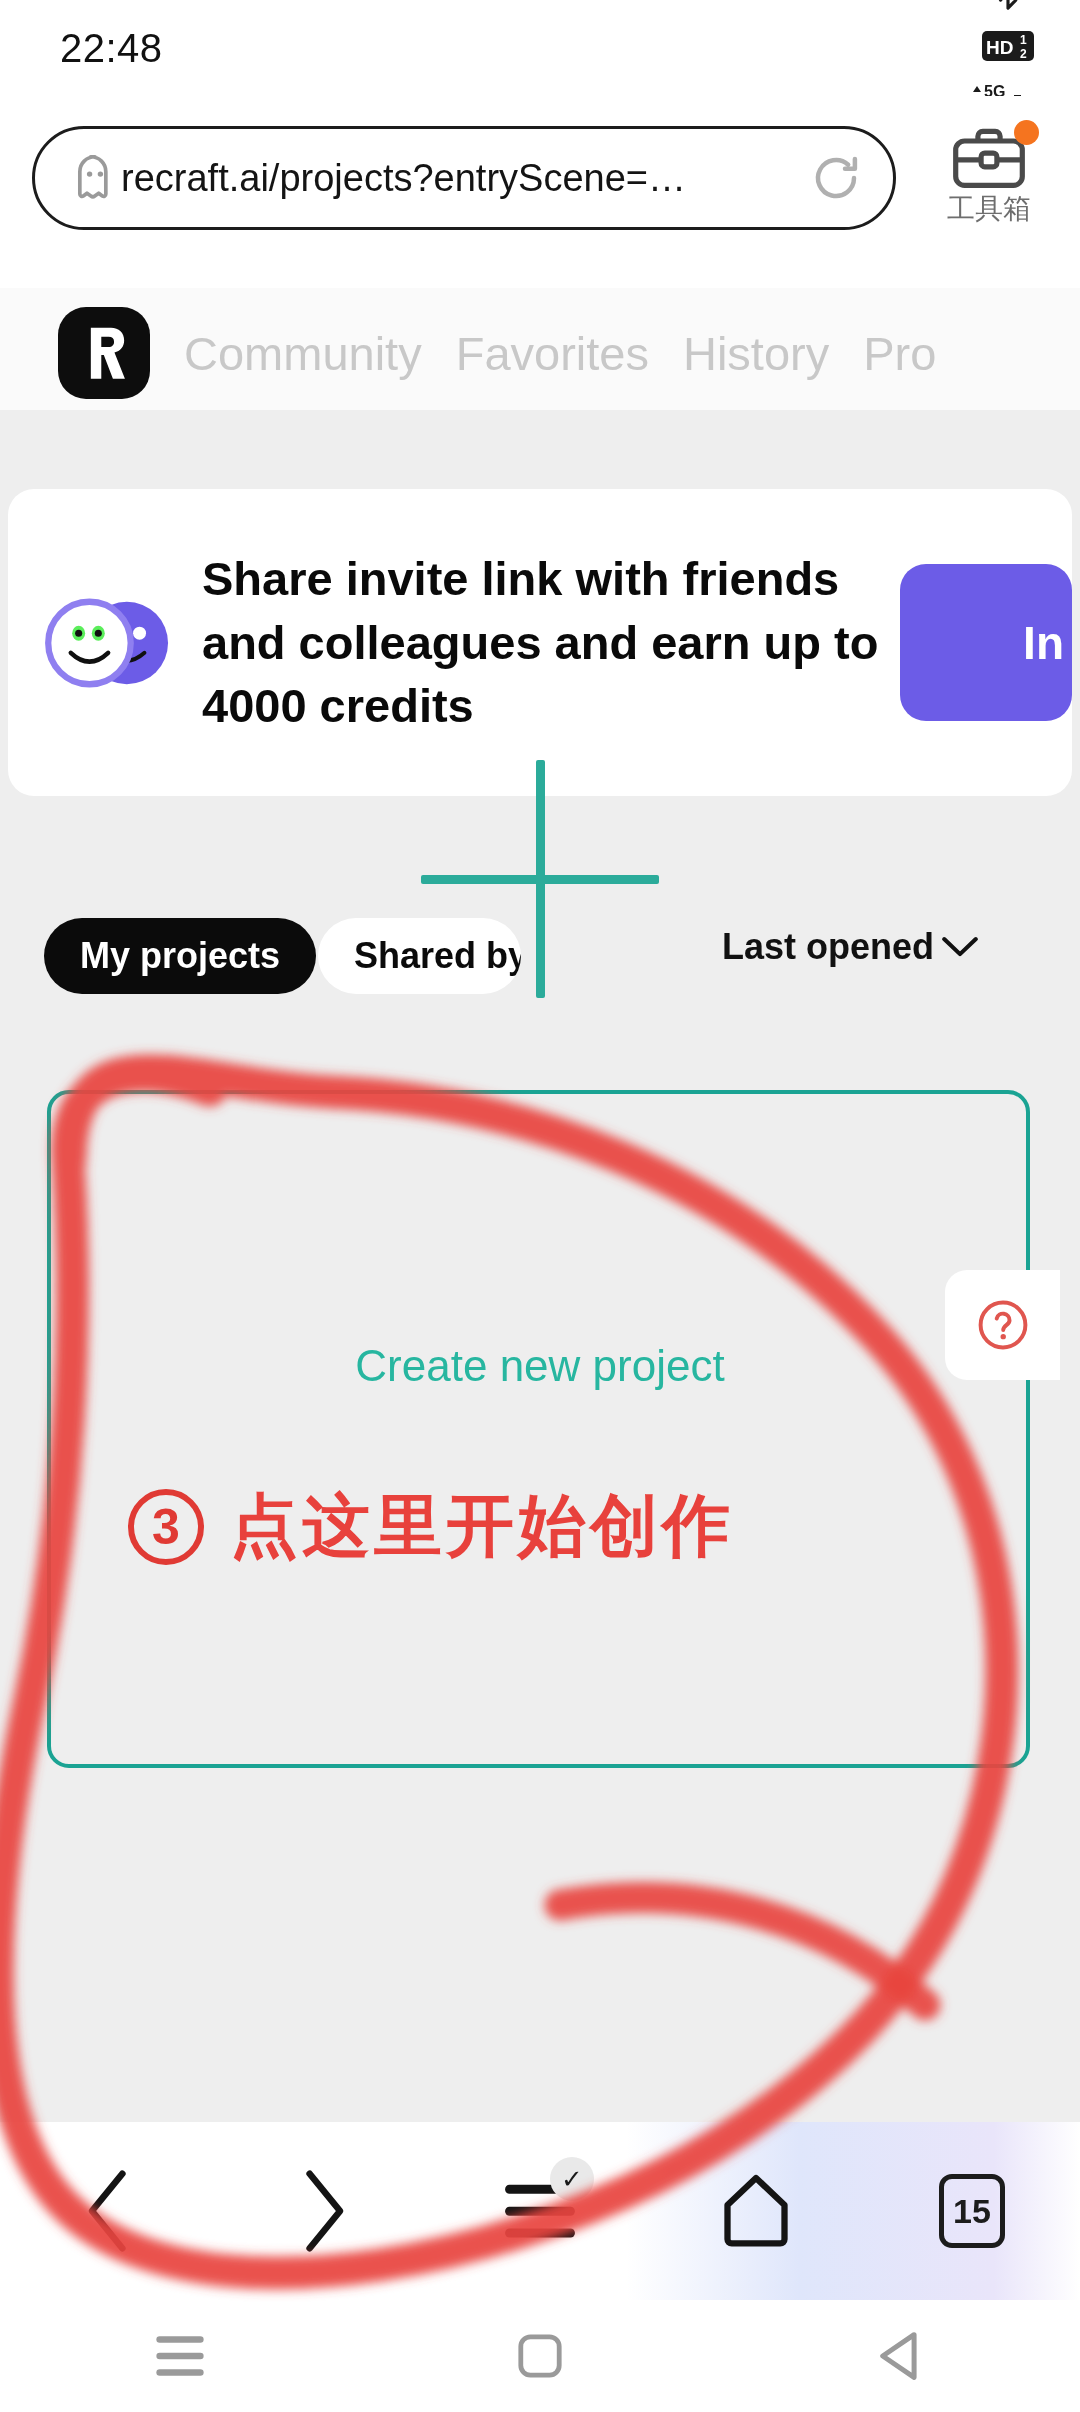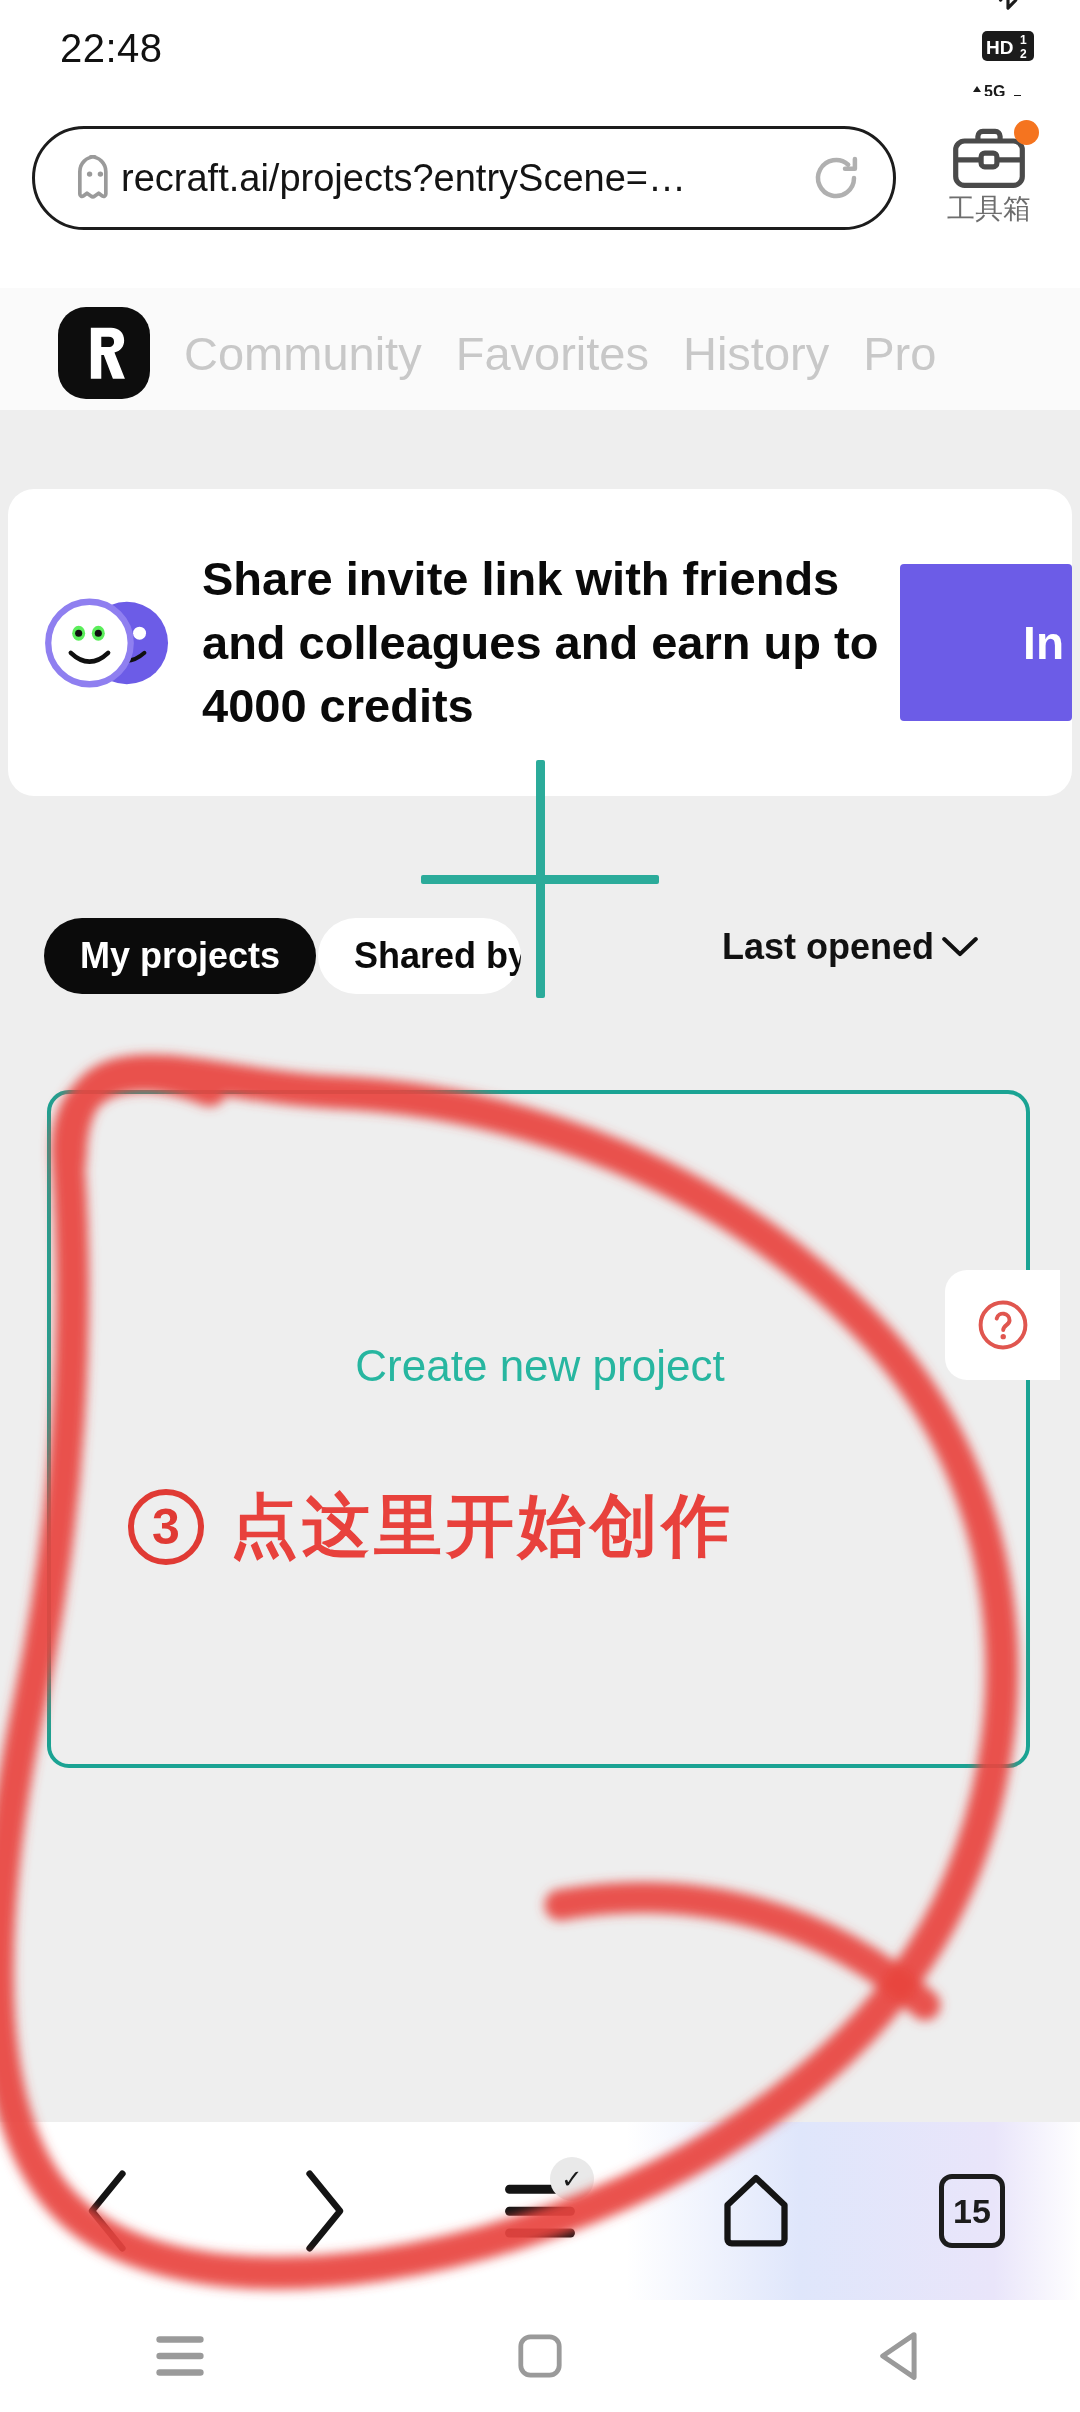--- a/index.html
+++ b/index.html
@@ -85,21 +85,21 @@
     background: #ffffff; border-radius: 26px;
     display: flex; align-items: center;
   }
   .banner-avatars { flex: 0 0 auto; margin-left: 28px; width: 158px; height: 110px; }
   .banner-text {
     flex: 1 1 auto; margin-left: 8px; padding-right: 20px;
     font-size: 47px; font-weight: 700; line-height: 1.36; color: #0a0a0a;
   }
   .banner-btn {
     flex: 0 0 auto; width: 172px; height: 157px;
-    background: #6C5CE7; border-radius: 4px;
+    background: #6C5CE7; border-radius: 26px;
     display: flex; align-items: center; justify-content: flex-end;
     padding-right: 8px;
     color: #ffffff; font-size: 46px; font-weight: 700; overflow: hidden;
   }
 
   
   .filters { position: absolute; top: 508px; left: 0; width: 1012px; height: 86px; }
   .pill {
     position: absolute; top: 0; height: 76px; border-radius: 38px;
     display: flex; align-items: center; padding: 0 36px;

